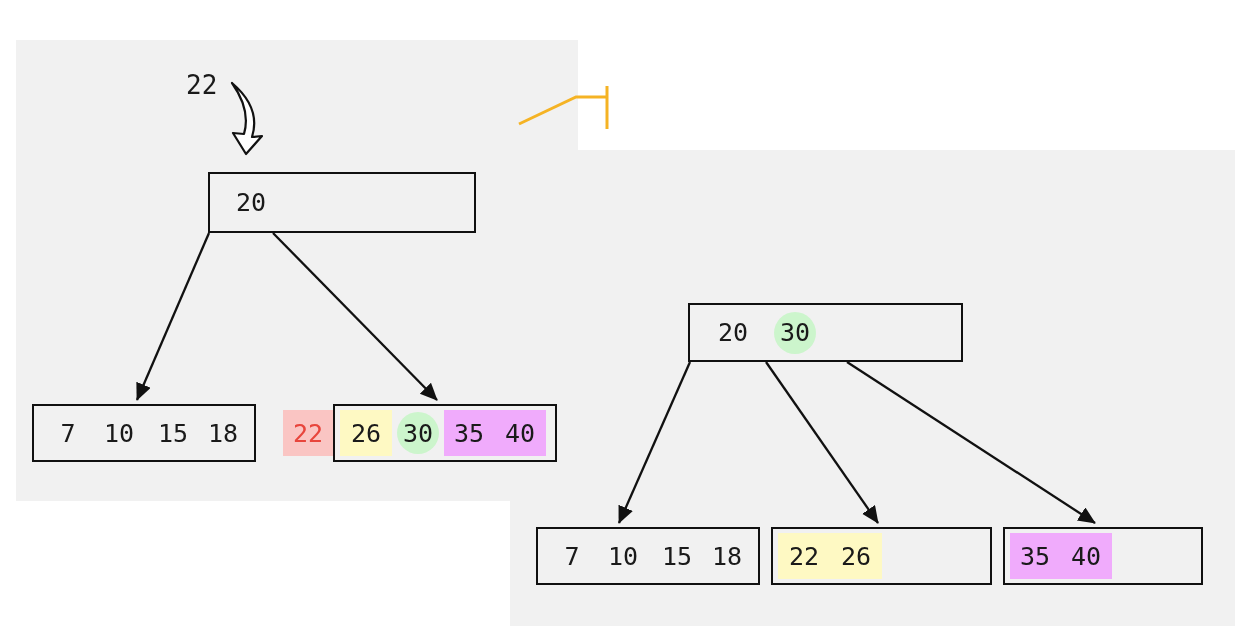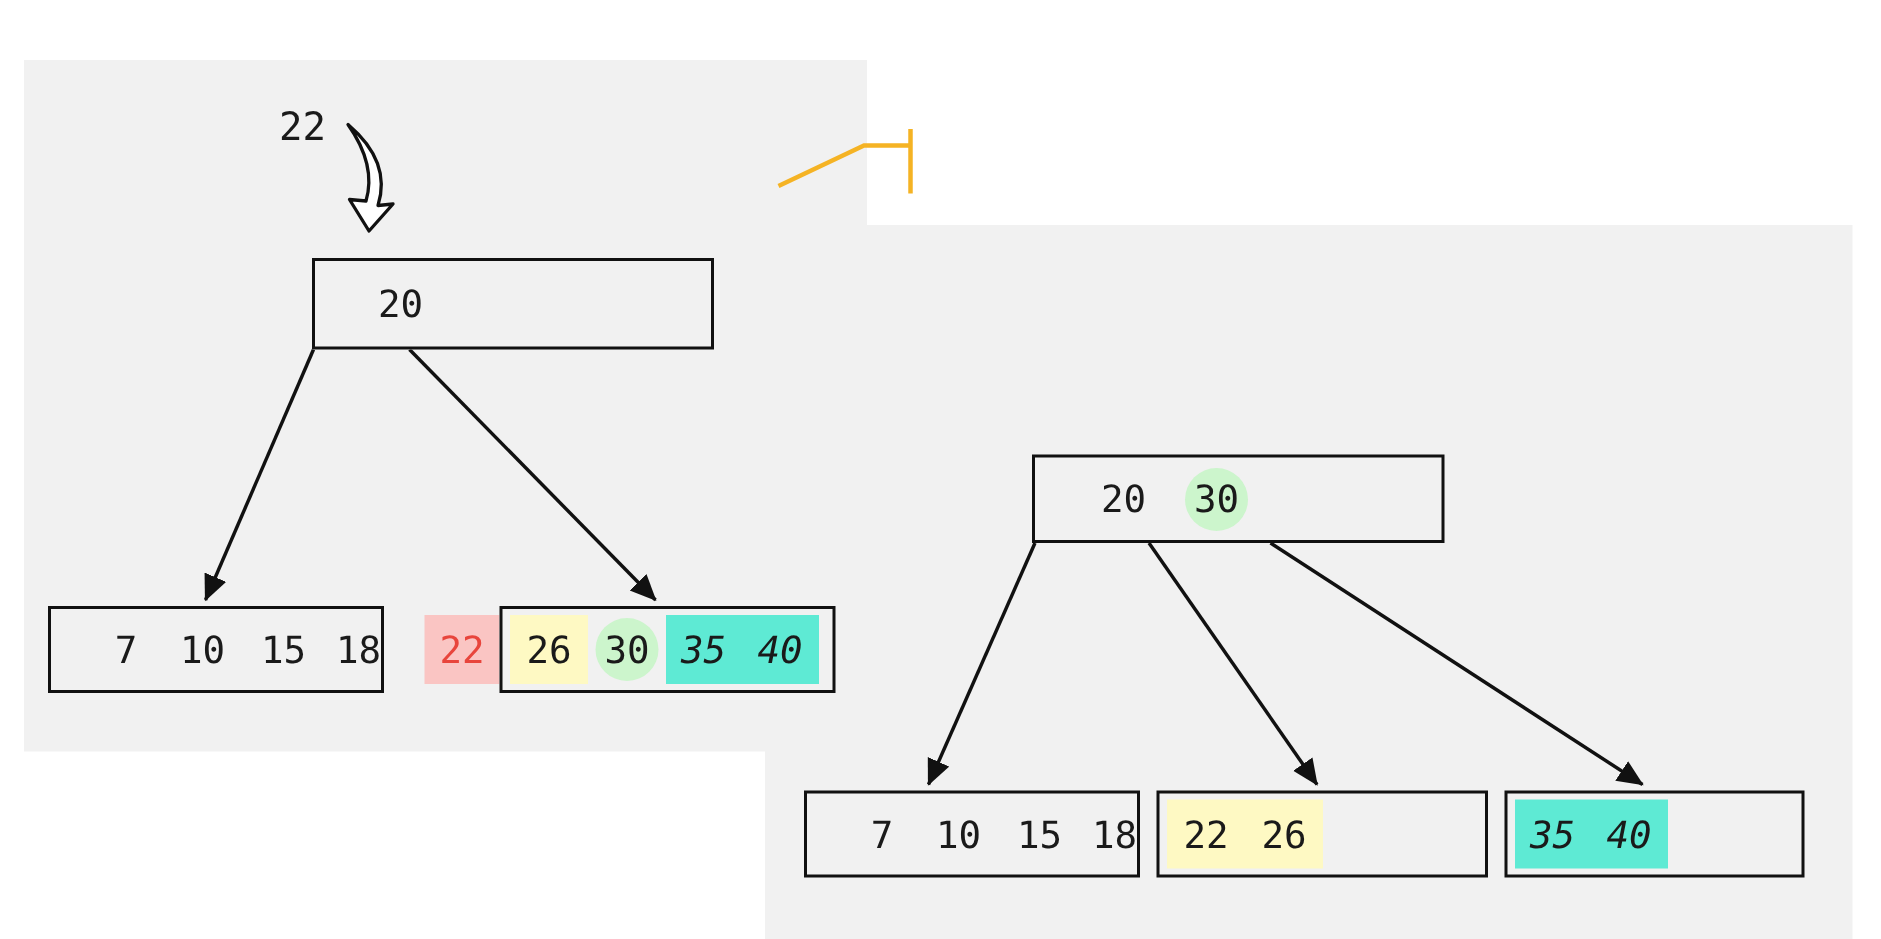--- a/index.html
+++ b/index.html
@@ -13,29 +13,29 @@
   
   .panel{position:absolute;background:#f1f1f1;}
   #panel-left{left:16px;top:26px;width:562px;height:461px;}
   #panel-right{left:510px;top:136px;width:725px;height:477px;}
 
   
   .node{
     position:absolute;border:2.5px solid #111111;background:#f1f1f1;
     box-sizing:border-box;display:flex;align-items:center;
   }
-  .cells{display:flex;align-items:center;padding-left:28px;}
+  .cells{display:flex;align-items:center;padding-left:12px;}
   .cell{
     font-family:"DejaVu Sans Mono",monospace;
     font-size:25px;color:#1a1a1a;line-height:1;
     display:flex;align-items:center;justify-content:center;
     box-sizing:border-box;position:relative;white-space:pre;
   }
   .cell.hl-red{background:#fef9c3;}
-  .cell.hl-blue{background:#5eead4;font-style:italic;}
+  .cell.hl-blue{background:#f0abfc;}
   .cell.hl-green-circle{background:transparent;}
   .cell.hl-green-circle::before{
     content:"";position:absolute;left:50%;top:50%;
     width:42px;height:42px;margin-left:-21px;margin-top:-21px;
     background:#ccf5cc;border-radius:50%;z-index:0;
   }
   .cell.hl-green-circle > span{position:relative;z-index:1;text-align:right;}
 
   
   .floating-key{

